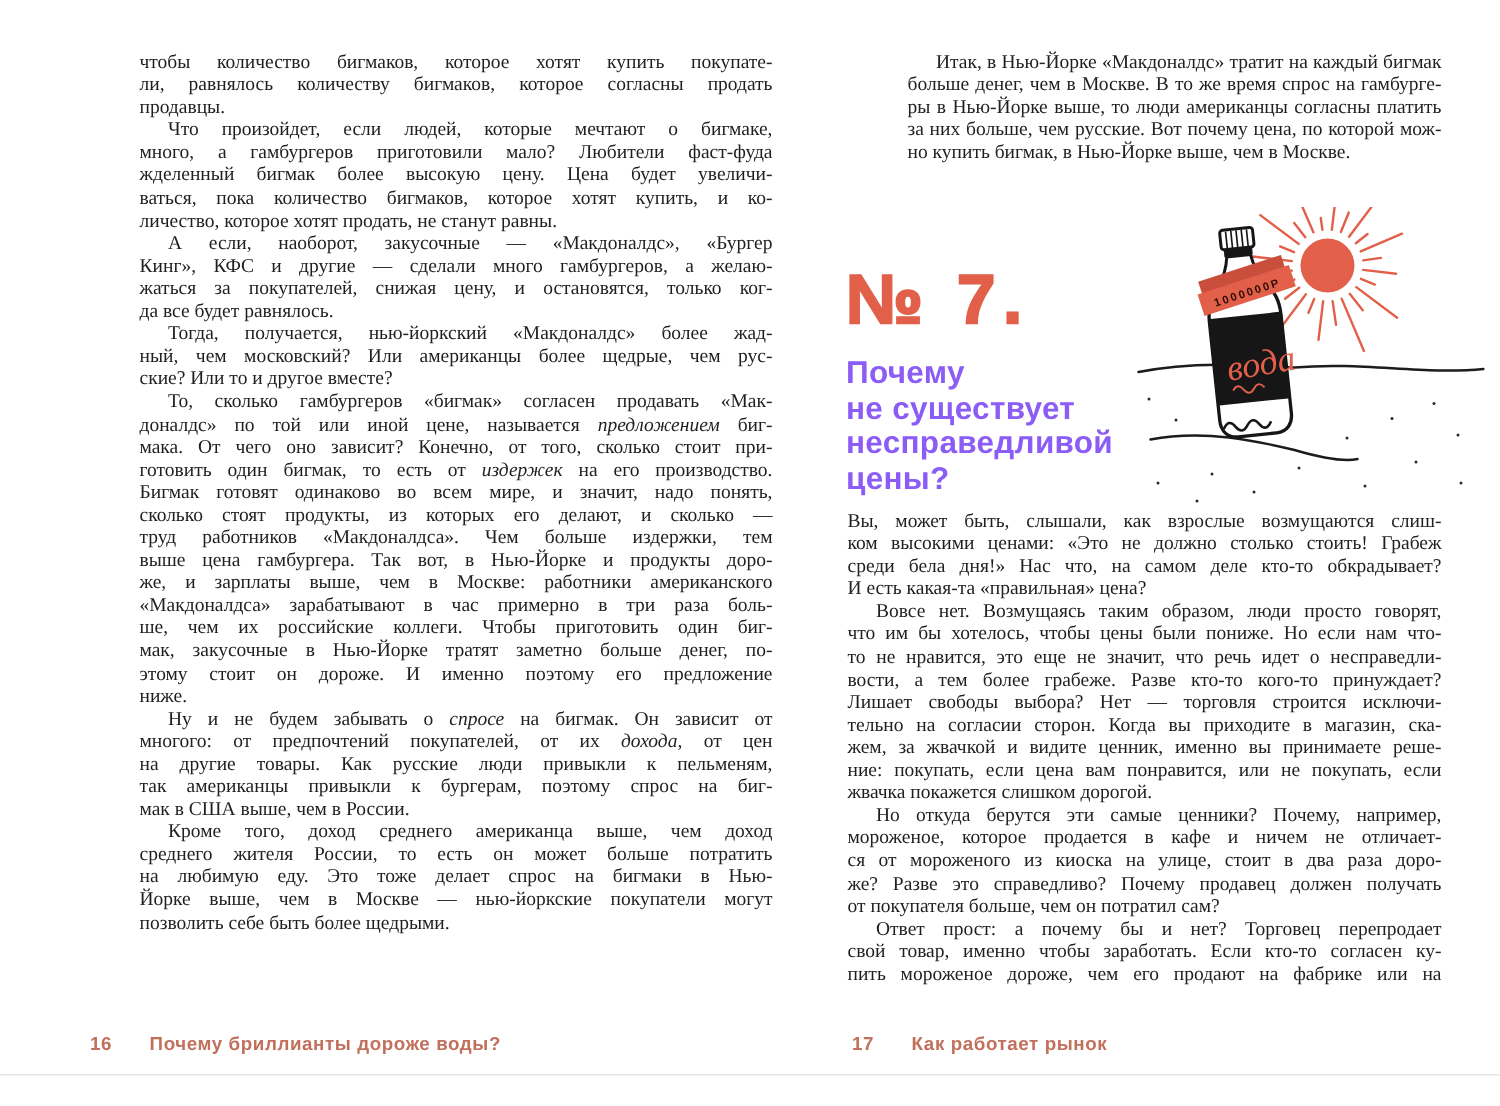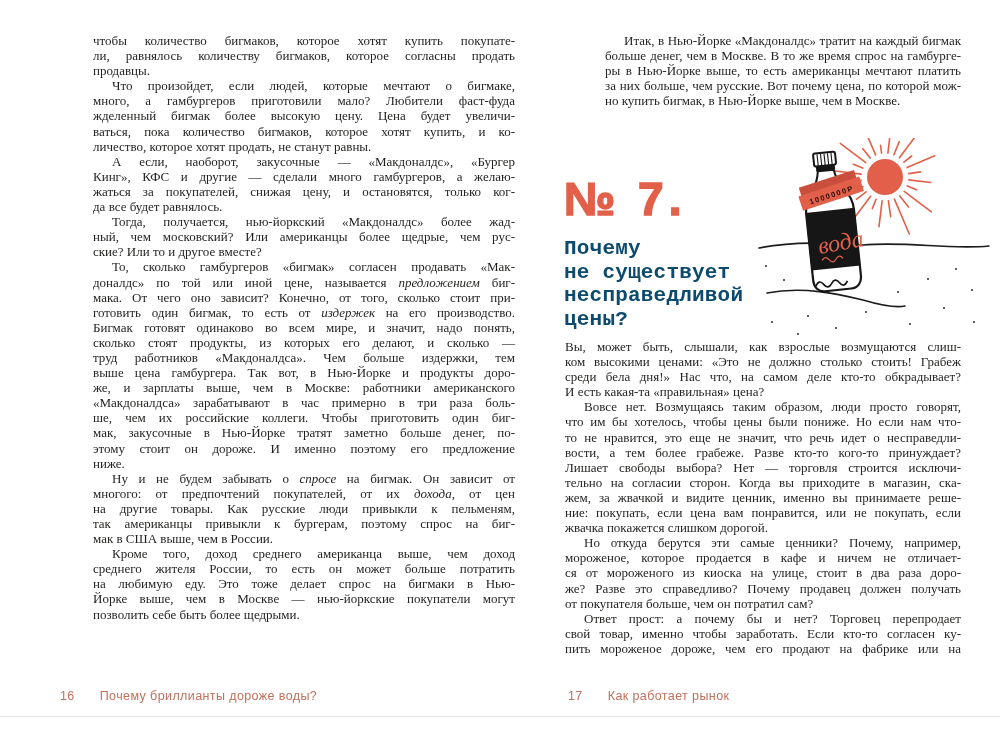--- a/index.html
+++ b/index.html
@@ -9,26 +9,26 @@
   .col-left{left:93px;top:33px;width:422px;}
   .col-intro{left:605px;top:33px;width:356px;}
   .col-right{left:565px;top:339px;width:396px;}
   .tline{text-align:justify;text-align-last:justify;text-justify:inter-word;white-space:nowrap;}
   .tline.lastline{text-align-last:left;}
   .para.indent .tline:first-child{text-indent:19px;}
   .it{font-style:italic;}
   .chapter-number{position:absolute;left:564px;top:172px;font-family:"Liberation Sans",sans-serif;
                   font-weight:bold;font-size:46px;letter-spacing:5px;color:#e2604a;
                   -webkit-text-stroke:1.6px #e2604a;}
-  .chapter-title{position:absolute;left:564px;top:237px;font-family:Liberation Mono, monospace;
-                 font-weight:bold;font-size:21px;line-height:23.5px;color:#0c4a6e;
+  .chapter-title{position:absolute;left:564px;top:237px;font-family:Liberation Sans, sans-serif;
+                 font-weight:bold;font-size:21px;line-height:23.5px;color:#8b5cf6;
                  white-space:pre-line;letter-spacing:0.2px;}
   .illustration{position:absolute;left:758px;top:138px;width:232px;height:205px;}
   .footer{position:absolute;top:689px;font-family:"Liberation Sans",sans-serif;
-          font-size:12.5px;color:#c1705c;letter-spacing:0.4px;}
+          font-size:12.5px;color:#c1705c;letter-spacing:0.4px;font-weight:bold;}
   .footer-left{left:60px;}
   .footer-right{left:568px;}
   .footer .pagenum{display:inline-block;margin-right:25px;}
   .page-edge{position:absolute;left:0;top:716px;width:1000px;height:1px;background:#e8e4e0;}
 </style>
 </head>
 <body>
 
 <div class="stage">
 
@@ -91,21 +91,21 @@
     <div class="footer footer-left">
       <span class="pagenum">16</span><span>Почему бриллианты дороже воды?</span>
     </div>
   </div>
 
   <div>
     <div class="textcol col-intro">
         <div class="para indent">
           <div class="tline"><span>Итак, в Нью-Йорке «Макдоналдс» тратит на каждый бигмак</span></div>
           <div class="tline"><span>больше денег, чем в Москве. В то же время спрос на гамбурге-</span></div>
-          <div class="tline"><span>ры в Нью-Йорке выше, то есть американцы мечтают платить</span></div>
+          <div class="tline"><span>ры в Нью-Йорке выше, то люди американцы согласны платить</span></div>
           <div class="tline"><span>за них больше, чем русские. Вот почему цена, по которой мож-</span></div>
           <div class="tline lastline"><span>но купить бигмак, в Нью-Йорке выше, чем в Москве.</span></div>
         </div>
       </div>
 
     <div class="chapter-number">№ 7.</div>
 
     <div class="chapter-title">Почему
 не существует
 несправедливой

